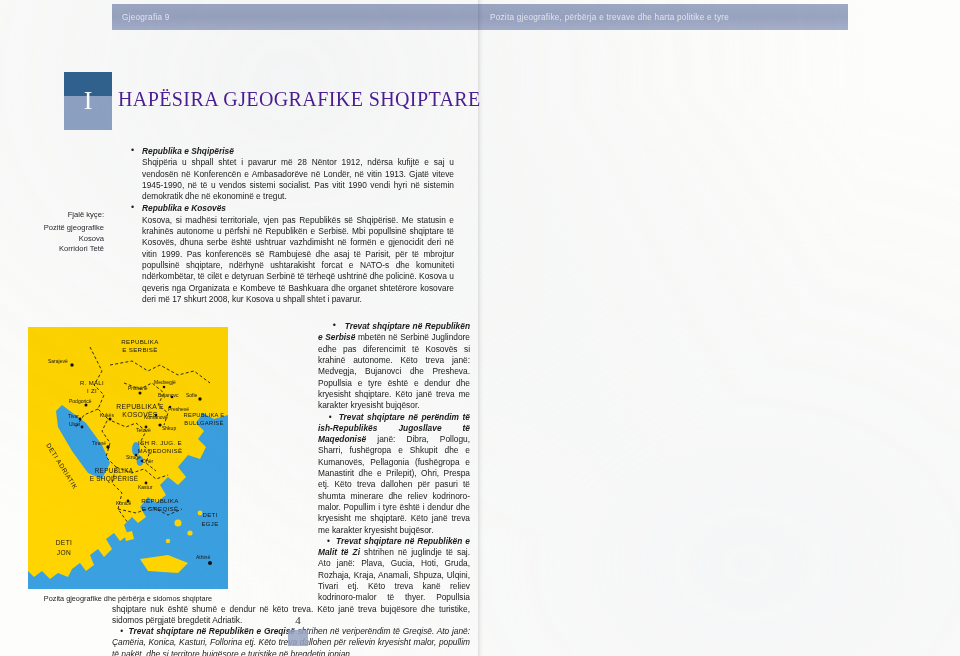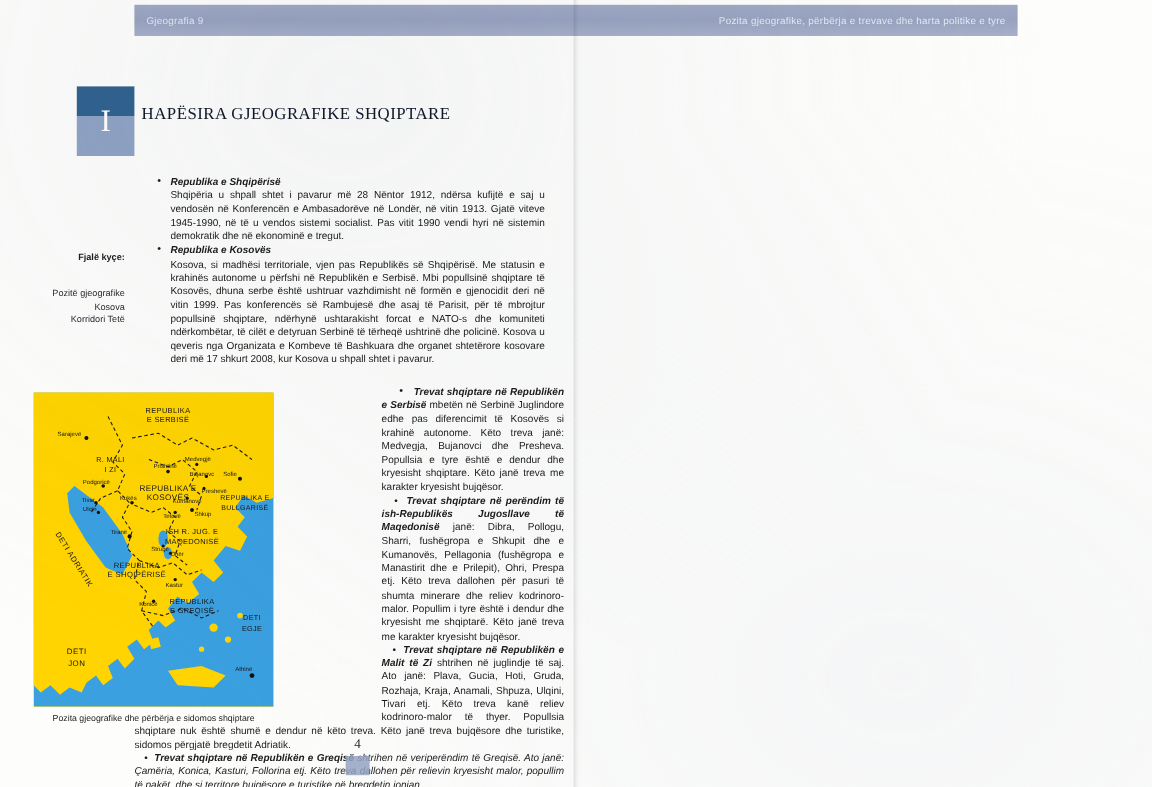--- a/index.html
+++ b/index.html
@@ -30,38 +30,38 @@
     mix-blend-mode:multiply; opacity:.85;
   }
 
   
   .hdr-bar {
     position:absolute; top:4px; height:26px;
     background:linear-gradient(to bottom, #9fa9c4 0%, #98a3c0 50%, #a7b0c9 100%);
     display:flex; align-items:center;
   }
   .hdr-left  { left:112px; right:0; justify-content:flex-start; }
-  .hdr-right { left:0; right:112px; justify-content:flex-end; }
+  .hdr-right { left:0; right:112px; }
   .hdr-bar span {
     font-size:8.2px; color:#eceff6; letter-spacing:.25px;
     padding:0 10px; opacity:.92; white-space:nowrap;
   }
 
   
   .chap { position:absolute; left:64px; top:72px; width:404px; }
   .chap-mark {
     position:absolute; left:0; top:0; width:48px; height:58px;
     background:linear-gradient(to bottom, #31628f 0%, #31628f 42%, #8fa3c4 42%, #8fa3c4 100%);
     color:#fff; font-family:"Liberation Serif", serif; font-size:26px;
     display:flex; align-items:center; justify-content:center; line-height:1;
   }
   .chap-title {
     position:absolute; left:54px; top:16px;
     font-family:"Liberation Serif", serif;
-    font-size:14px; color:#0f172a; letter-spacing:.4px; white-space:nowrap;
+    font-size:20px; color:#4c1d95; letter-spacing:.4px; white-space:nowrap;
   }
 
   
   .col-left {
     position:absolute; left:112px; top:130px; width:358px;
     font-size:8.35px; line-height:11.3px; color:#1b1b1d;
     text-align:justify; font-family:"Liberation Sans", sans-serif;
   }
   .sub-h {
     font-family:"Liberation Serif", serif; font-size:11.5px;
@@ -82,21 +82,21 @@
   .wrap-block { text-align:justify; }
 
   
   .map-float { float:left; width:198px; height:272px; margin:3px 9px 2px -1px; }
 
   
   .kw {
     position:absolute; left:14px; top:210px; width:90px;
     font-size:7.6px; line-height:10.4px; color:#2a2a33; text-align:right;
   }
-  .kw .kw-h { font-weight:bold; color:#1b1b1d; margin-bottom:20px; }
+  .kw .kw-h { font-weight:normal; color:#1b1b1d; margin-bottom:3px; }
 
   
   .fig-map {
     position:absolute; left:28px; top:327px; width:200px; height:262px;
     background:#ffd400; overflow:hidden; border:0;
   }
   .fig-cap {
     position:absolute; font-size:7.3px; color:#222; font-family:"Liberation Sans", sans-serif;
   }
   .cap-left { left:28px; top:594px; width:200px; text-align:center; }

